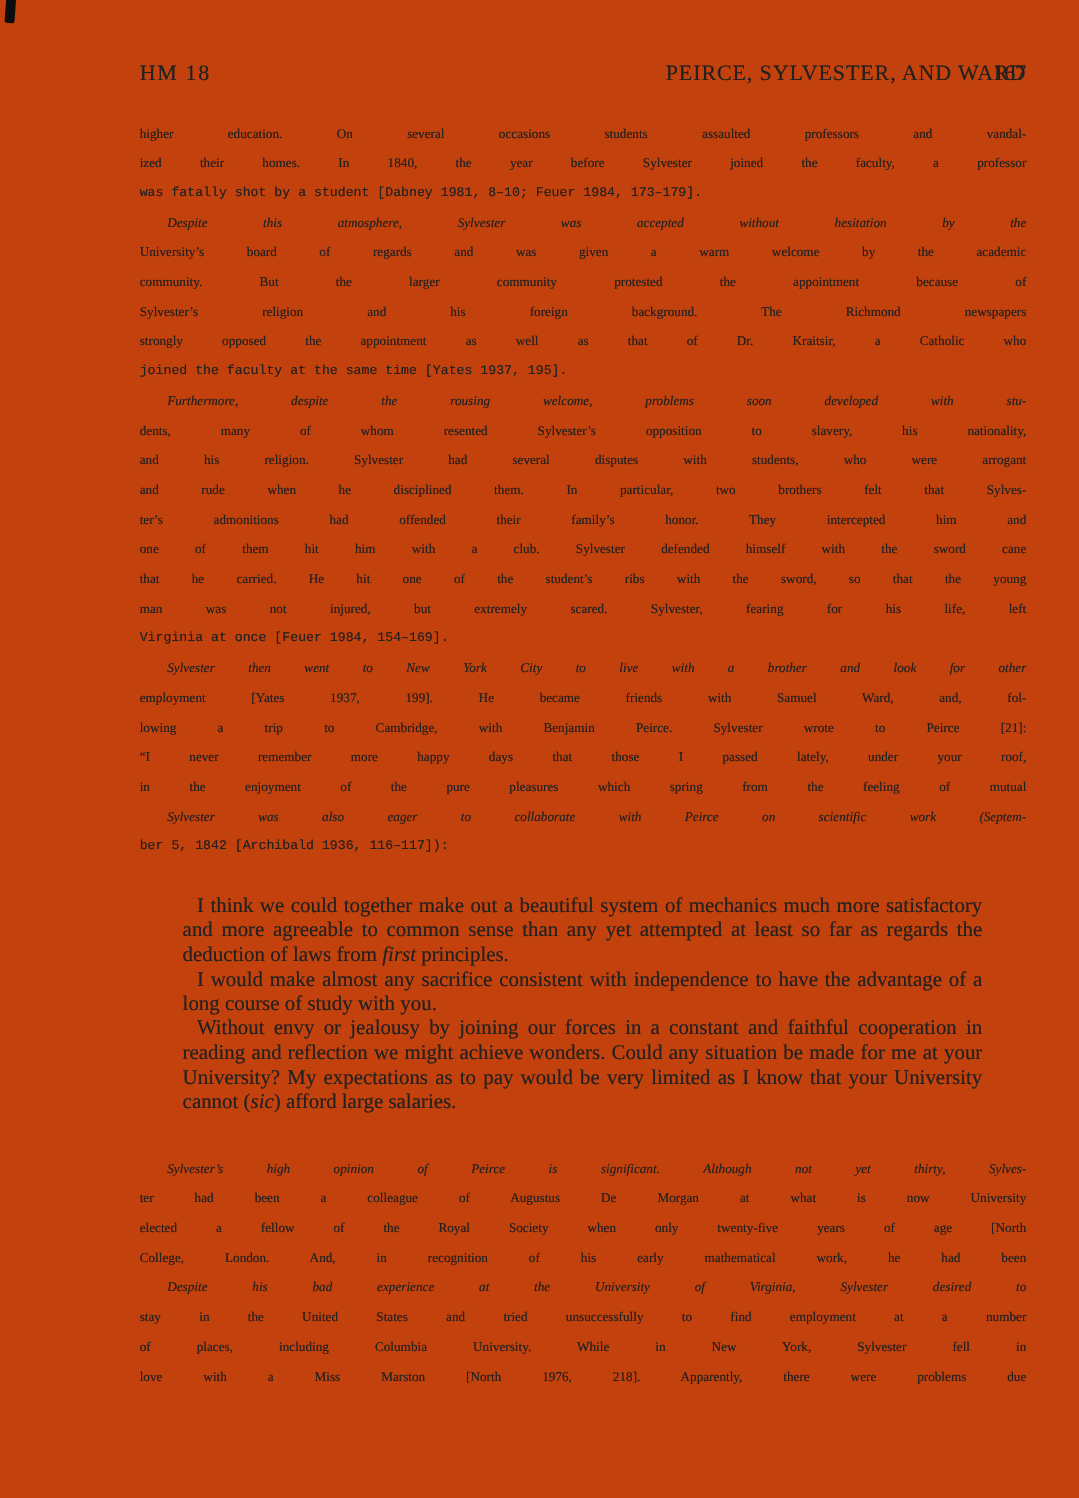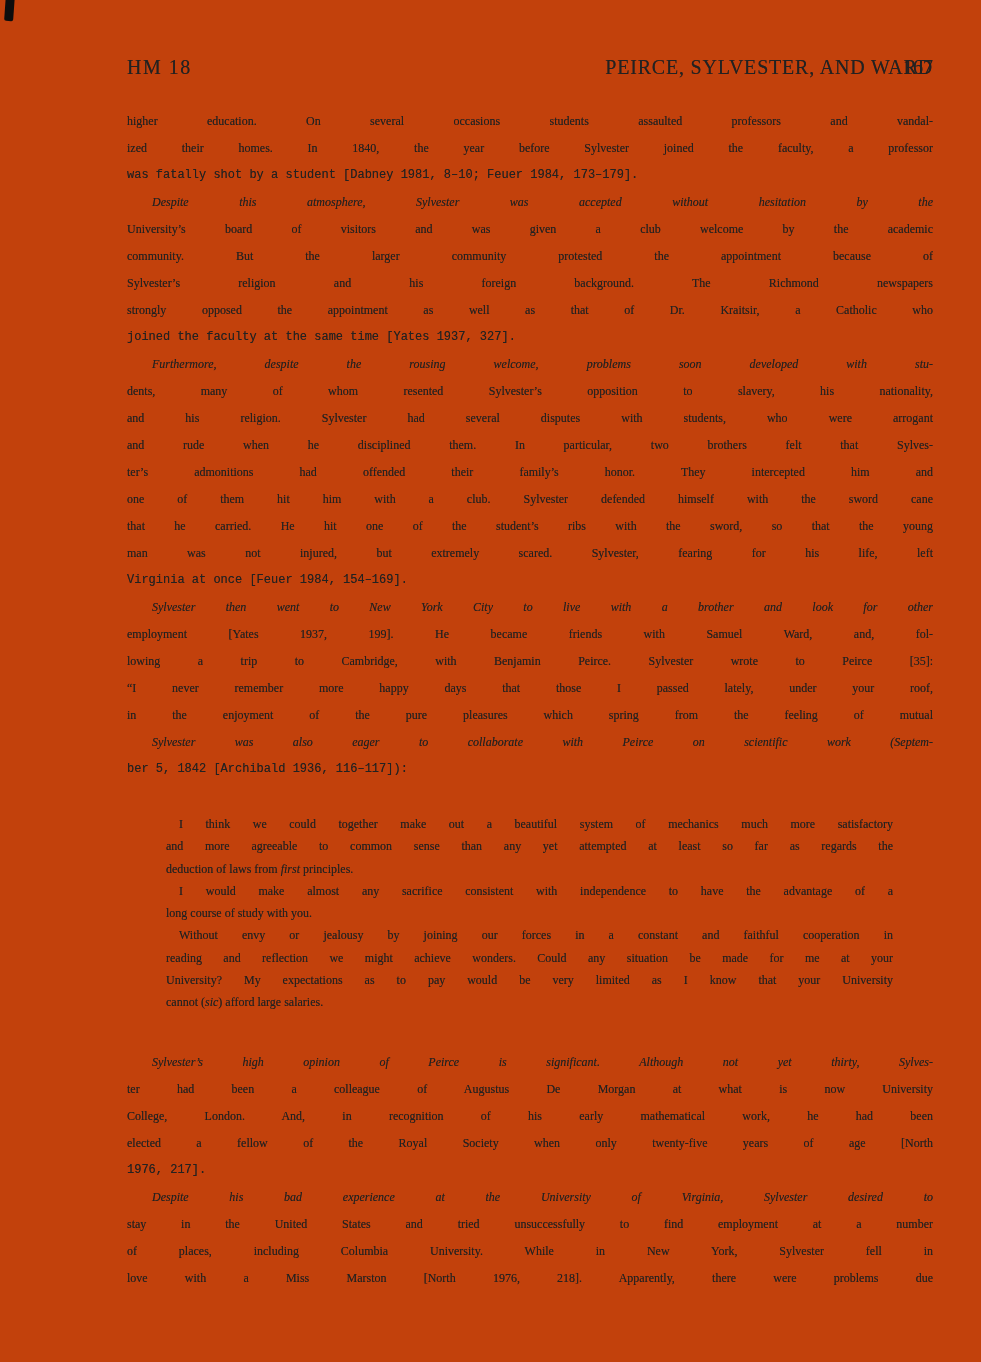--- a/index.html
+++ b/index.html
@@ -53,21 +53,21 @@
     text-align: justify;
     text-align-last: justify;
   }
   .bodytext .ln.last { text-align-last: left; font-family: Liberation Mono, monospace; }
   .bodytext .ln.ind { text-indent: 25px; font-style: italic; }
 
   blockquote.letter-quote {
     margin: 30px 0 35px 39px;
     padding: 0;
     width: 727px;
-    font-size: 12px;
+    font-size: 19px;
   }
   blockquote.letter-quote .ln {
     white-space: nowrap;
     line-height: 22.3px;
     text-align: justify;
     text-align-last: justify;
   }
   blockquote.letter-quote .ln.last { text-align-last: left; }
   blockquote.letter-quote .ln.ind { text-indent: 13px; }
 
@@ -85,37 +85,37 @@
       <span class="jcode">HM 18</span>
       <span class="rtitle">PEIRCE, SYLVESTER, AND WARD</span>
       <span class="pnum">167</span>
     </header>
 
     <section class="bodytext">
         <div class="ln"><span>higher education. On several occasions students assaulted professors and vandal-</span></div>
         <div class="ln"><span>ized their homes. In 1840, the year before Sylvester joined the faculty, a professor</span></div>
         <div class="ln last"><span>was fatally shot by a student [Dabney 1981, 8–10; Feuer 1984, 173–179].</span></div>
         <div class="ln ind"><span>Despite this atmosphere, Sylvester was accepted without hesitation by the</span></div>
-        <div class="ln"><span>University’s board of visitors and was given a club welcome by the academic</span></div>
+        <div class="ln"><span>University’s board of regards and was given a warm welcome by the academic</span></div>
         <div class="ln"><span>community. But the larger community protested the appointment because of</span></div>
         <div class="ln"><span>Sylvester’s religion and his foreign background. The Richmond newspapers</span></div>
         <div class="ln"><span>strongly opposed the appointment as well as that of Dr. Kraitsir, a Catholic who</span></div>
-        <div class="ln last"><span>joined the faculty at the same time [Yates 1937, 327].</span></div>
+        <div class="ln last"><span>joined the faculty at the same time [Yates 1937, 195].</span></div>
         <div class="ln ind"><span>Furthermore, despite the rousing welcome, problems soon developed with stu-</span></div>
         <div class="ln"><span>dents, many of whom resented Sylvester’s opposition to slavery, his nationality,</span></div>
         <div class="ln"><span>and his religion. Sylvester had several disputes with students, who were arrogant</span></div>
         <div class="ln"><span>and rude when he disciplined them. In particular, two brothers felt that Sylves-</span></div>
         <div class="ln"><span>ter’s admonitions had offended their family’s honor. They intercepted him and</span></div>
         <div class="ln"><span>one of them hit him with a club. Sylvester defended himself with the sword cane</span></div>
         <div class="ln"><span>that he carried. He hit one of the student’s ribs with the sword, so that the young</span></div>
         <div class="ln"><span>man was not injured, but extremely scared. Sylvester, fearing for his life, left</span></div>
         <div class="ln last"><span>Virginia at once [Feuer 1984, 154–169].</span></div>
         <div class="ln ind"><span>Sylvester then went to New York City to live with a brother and look for other</span></div>
         <div class="ln"><span>employment [Yates 1937, 199]. He became friends with Samuel Ward, and, fol-</span></div>
-        <div class="ln"><span>lowing a trip to Cambridge, with Benjamin Peirce. Sylvester wrote to Peirce [35]:</span></div>
+        <div class="ln"><span>lowing a trip to Cambridge, with Benjamin Peirce. Sylvester wrote to Peirce [21]:</span></div>
         <div class="ln"><span>“I never remember more happy days that those I passed lately, under your roof,</span></div>
         <div class="ln"><span>in the enjoyment of the pure pleasures which spring from the feeling of mutual</span></div>
         <div class="ln ind"><span>Sylvester was also eager to collaborate with Peirce on scientific work (Septem-</span></div>
         <div class="ln last"><span>ber 5, 1842 [Archibald 1936, 116–117]):</span></div>
       </section>
 
     <blockquote class="letter-quote">
         <div class="ln ind"><span>I think we could together make out a beautiful system of mechanics much more satisfactory</span></div>
         <div class="ln"><span>and more agreeable to common sense than any yet attempted at least so far as regards the</span></div>
         <div class="ln last"><span>deduction of laws from </span><i>first</i><span> principles.</span></div>
@@ -123,23 +123,22 @@
         <div class="ln last"><span>long course of study with you.</span></div>
         <div class="ln ind"><span>Without envy or jealousy by joining our forces in a constant and faithful cooperation in</span></div>
         <div class="ln"><span>reading and reflection we might achieve wonders. Could any situation be made for me at your</span></div>
         <div class="ln"><span>University? My expectations as to pay would be very limited as I know that your University</span></div>
         <div class="ln last"><span>cannot (</span><i>sic</i><span>) afford large salaries.</span></div>
       </blockquote>
 
     <section class="bodytext">
         <div class="ln ind"><span>Sylvester’s high opinion of Peirce is significant. Although not yet thirty, Sylves-</span></div>
         <div class="ln"><span>ter had been a colleague of Augustus De Morgan at what is now University</span></div>
+        <div class="ln"><span>elected a fellow of the Royal Society when only twenty-five years of age [North</span></div>
         <div class="ln"><span>College, London. And, in recognition of his early mathematical work, he had been</span></div>
-        <div class="ln"><span>elected a fellow of the Royal Society when only twenty-five years of age [North</span></div>
-        <div class="ln last"><span>1976, 217].</span></div>
         <div class="ln ind"><span>Despite his bad experience at the University of Virginia, Sylvester desired to</span></div>
         <div class="ln"><span>stay in the United States and tried unsuccessfully to find employment at a number</span></div>
         <div class="ln"><span>of places, including Columbia University. While in New York, Sylvester fell in</span></div>
         <div class="ln"><span>love with a Miss Marston [North 1976, 218]. Apparently, there were problems due</span></div>
       </section>
 
   </div>
 </div>
 
 </body></html>

